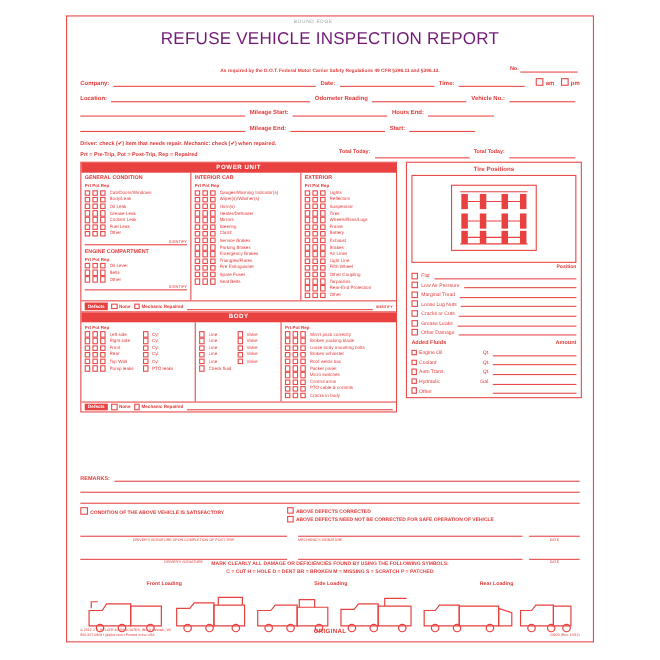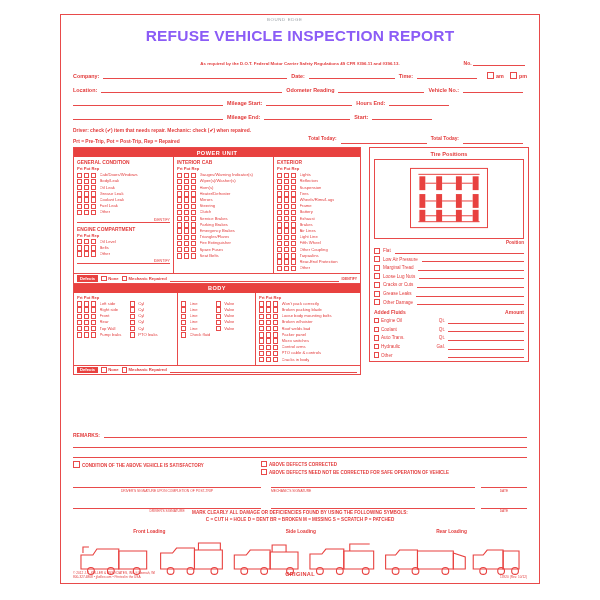--- a/index.html
+++ b/index.html
@@ -22,25 +22,25 @@
     border:1px solid #e84a4a;
     background:#fff;
     box-sizing:border-box;
   }
   .bound{
     position:absolute;left:206px;top:2px;
     font-size:4.4px;letter-spacing:.6px;color:#9aa0a6;
   }
   .title{
     text-align:center;
-    font-weight:bold;
+    font-weight:normal;
     font-size:15.5px;
     letter-spacing:.2px;
     margin:12px 0 16px 0;
-    color:#8b5cf6;
+    color:#701a75;
   }
   .subtitle{
     text-align:center;
     font-size:4.4px;
     font-weight:bold;
     margin-top:2px;
     color:#e23b3b;
   }
   .no-line{
     position:absolute;right:14px;top:44px;

